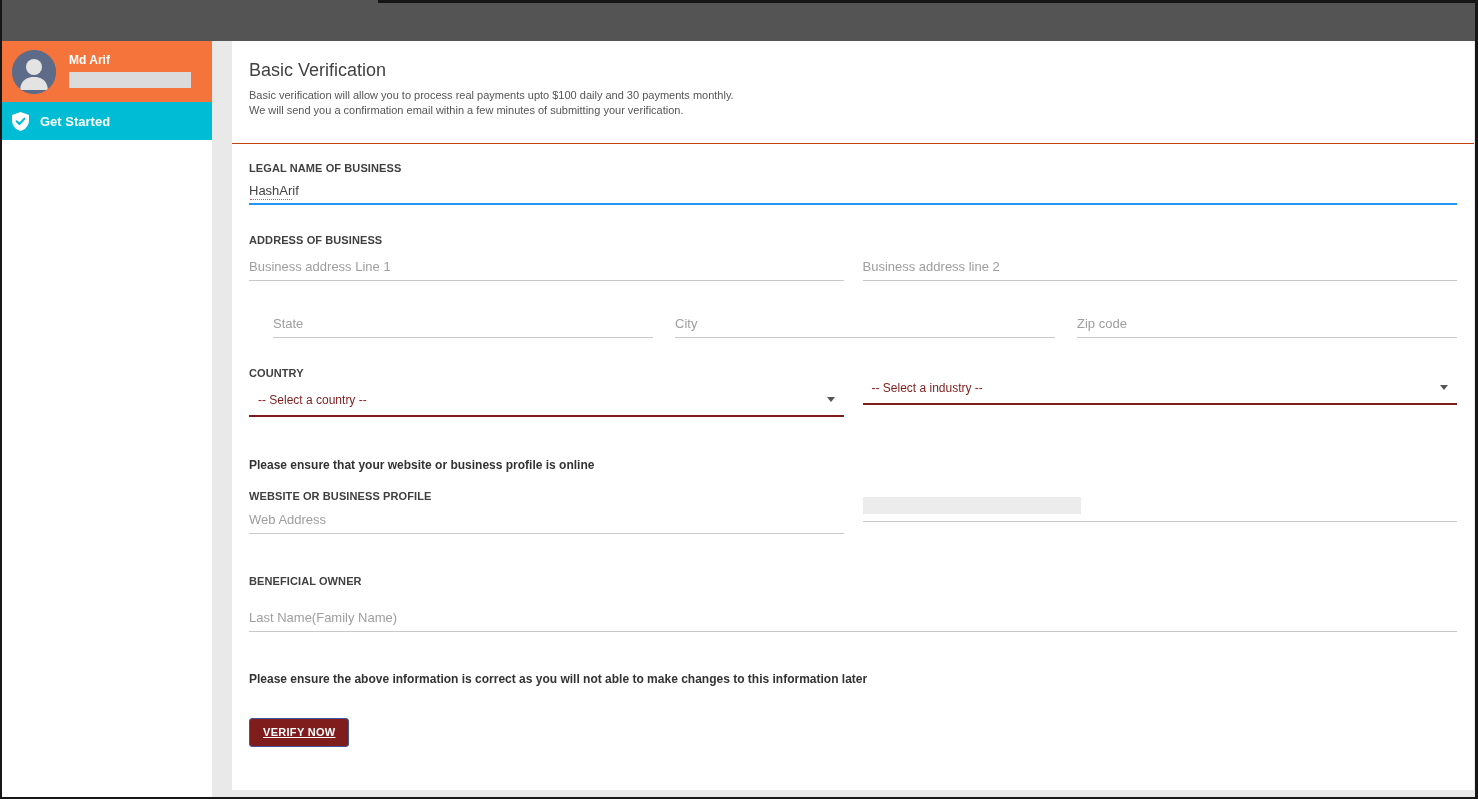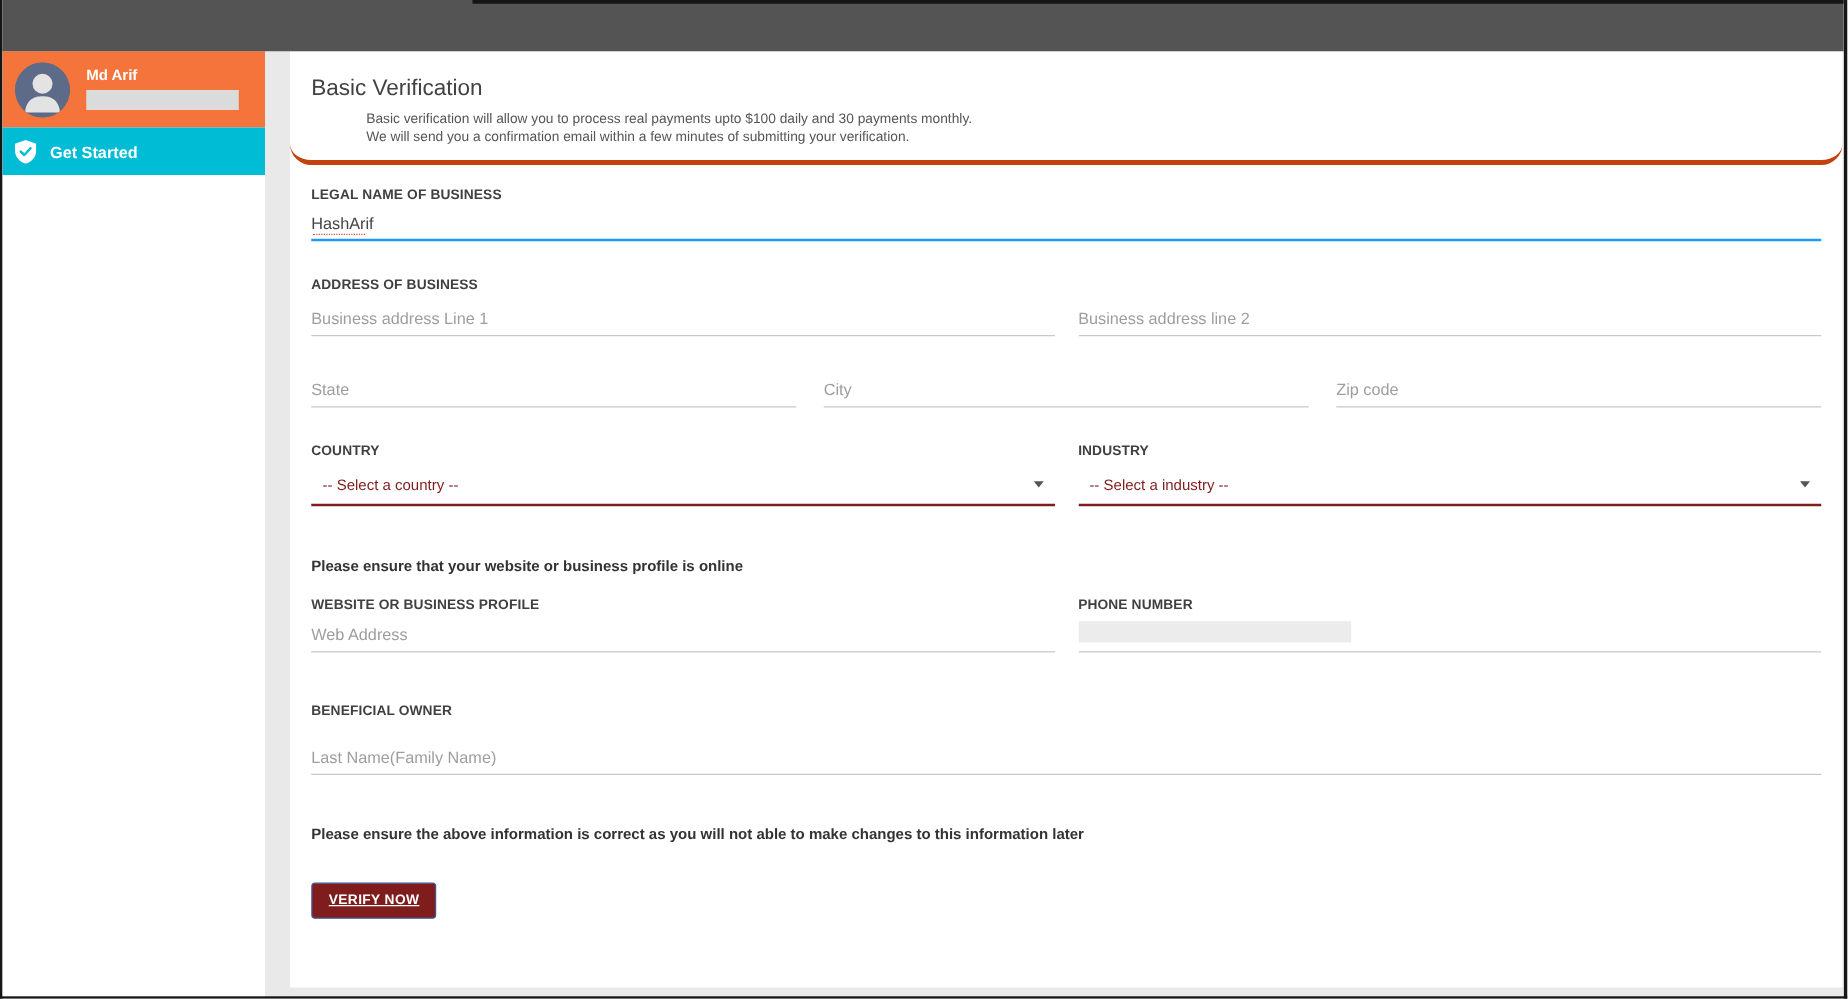--- a/index.html
+++ b/index.html
@@ -62,23 +62,23 @@
 
   
   .main { flex: 1; display: flex; flex-direction: column; background: #e9e9e9; min-width: 0; }
   .main-header { padding: 15px 22px 12px; color: #666; font-size: 15px; }
 
   .card {
     background: #fff; flex: 1;
     margin: 0 1px 7px 20px;
     display: flex; flex-direction: column;
   }
-  .card-header { padding: 19px 17px 10px; border-bottom: 4px solid #c2410c; border-radius: 17px; }
+  .card-header { padding: 19px 17px 25px; border-bottom: 1px solid #c2410c; }
   .card-title { font-size: 18px; color: #424242; font-weight: normal; margin-bottom: 7px; }
-  .card-desc { font-size: 11px; color: #555; line-height: 15px; margin-left: 44px; }
+  .card-desc { font-size: 11px; color: #555; line-height: 15px; }
 
   .form { padding: 0 17px; }
 
   .field-label {
     display: block;
     font-size: 11px; font-weight: bold; color: #404040;
     letter-spacing: 0.1px;
   }
   .helper-bold { font-size: 12px; font-weight: bold; color: #333; }
   .helper-text { font-size: 12px; color: #555; margin-top: 5px; }
@@ -121,21 +121,21 @@
 
   .row2 { display: flex; gap: 19px; }
   .row2 > div { flex: 1; min-width: 0; }
   .row3 { display: flex; gap: 22px; }
   .row3 > div { flex: 1; min-width: 0; }
 
   .mt-legal { margin-top: 18px; }
   .gap-label-input { margin-top: 4px; }
   .mt-address { margin-top: 29px; }
   .mt-address-row { margin-top: 8px; }
-  .mt-state-row { margin-top: 30px; }
+  .mt-state-row { margin-top: 30px; margin-left: 24px; }
   .mt-country { margin-top: 29px; }
   .mt-select { margin-top: 9px; }
   .mt-note { margin-top: 41px; }
   .mt-website { margin-top: 18px; }
   .mt-webinput { margin-top: 5px; }
   .mt-owner { margin-top: 41px; }
   .mt-owner-row { margin-top: 18px; }
   .mt-warning { margin-top: 40px; }
   .mt-button { margin-top: 32px; }
 
@@ -238,39 +238,37 @@
 
           <div class="row2 mt-country">
             <div>
               <label class="field-label">COUNTRY</label>
               <div class="select-line mt-select">
                 <span>-- Select a country --</span>
                 <span class="select-arrow"></span>
               </div>
             </div>
             <div>
-              <label class="field-label">INDUSTRY</label>
               <div class="select-line mt-select">
                 <span>-- Select a industry --</span>
                 <span class="select-arrow"></span>
               </div>
             </div>
           </div>
 
           <div class="helper-bold mt-note">Please ensure that your website or business profile is online</div>
 
           <div class="row2 mt-website">
             <div>
               <label class="field-label">WEBSITE OR BUSINESS PROFILE</label>
               <div class="mt-webinput">
                 <input class="underline" type="text" placeholder="Web Address" style="">
               </div>
             </div>
             <div>
-              <label class="field-label">PHONE NUMBER</label>
               <div class="input-wrap mt-webinput">
                 <input class="underline" type="text" style="">
                 <span class="redact-box"></span>
               </div>
             </div>
           </div>
 
           <div class="mt-owner">
             <label class="field-label">BENEFICIAL OWNER</label>
             <div class="row2 mt-owner-row">

